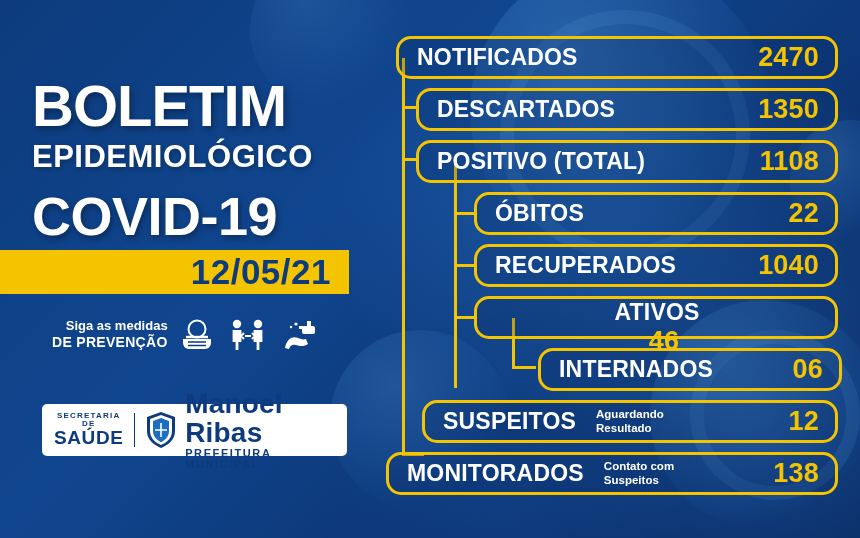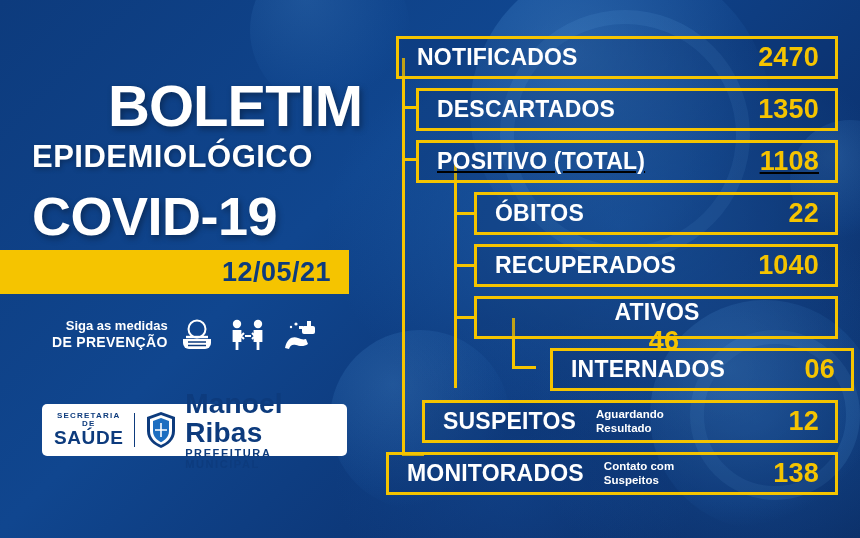--- a/index.html
+++ b/index.html
@@ -51,21 +51,20 @@
     left: 32px; top: 78px;
     width: 330px;
   }
   .boletim {
     color: #ffffff;
     font-size: 58px;
     font-weight: bold;
     letter-spacing: -1px;
     line-height: 0.95;
     text-shadow: 2px 3px 6px rgba(0,0,0,0.35);
-    text-align: right;
   }
   .epidemiologico {
     color: #ffffff;
     font-size: 31px;
     font-weight: bold;
     letter-spacing: 0.5px;
     margin-top: 6px;
     text-shadow: 1px 2px 5px rgba(0,0,0,0.3);
   }
   .covid {
@@ -81,21 +80,21 @@
     left: 0; top: 250px;
     width: 349px; height: 44px;
     background: #f5c400;
     display: flex;
     align-items: center;
     justify-content: flex-end;
     padding-right: 18px;
   }
   .date-bar .date-text {
     color: #0d3b7d;
-    font-size: 27px;
+    font-size: 35px;
     font-weight: bold;
     letter-spacing: 0.5px;
   }
 
   
   .prevencao {
     position: absolute;
     left: 52px; top: 318px;
     display: flex;
     align-items: center;
@@ -133,21 +132,21 @@
   
   .data-area {
     position: absolute;
     left: 386px; top: 36px;
     width: 452px; height: 470px;
   }
   .row {
     position: absolute;
     height: 43px;
     border: 3px solid #f5c400;
-    border-radius: 0;
+    border-radius: 15px;
     display: flex;
     align-items: center;
     justify-content: space-between;
     padding: 0 16px 0 18px;
     background: rgba(8,40,95,0.22);
   }
   .row .label {
     color: #ffffff;
     font-size: 23px;
     font-weight: bold;
@@ -280,41 +279,41 @@
     <div class="row" style="left:10px; top:0px; width:442px;">
       <span class="label">NOTIFICADOS</span>
       <span class="value">2470</span>
     </div>
 
     <div class="row" style="left:30px; top:52px; width:422px;">
       <span class="label">DESCARTADOS</span>
       <span class="value">1350</span>
     </div>
 
-    <div class="row" style="left:30px; top:104px; width:422px;text-decoration:underline;">
+    <div class="row" style="left:30px; top:104px; width:422px;">
       <span class="label">POSITIVO (TOTAL)</span>
       <span class="value">1108</span>
     </div>
 
     <div class="row" style="left:88px; top:156px; width:364px;">
       <span class="label">ÓBITOS</span>
       <span class="value">22</span>
     </div>
 
     <div class="row" style="left:88px; top:208px; width:364px;">
       <span class="label">RECUPERADOS</span>
       <span class="value">1040</span>
     </div>
 
     <div class="row" style="left:88px; top:260px; width:364px;flex-direction:column;">
       <span class="label">ATIVOS</span>
       <span class="value">46</span>
     </div>
 
-    <div class="row" style="left:164px; top:312px; width:304px;">
+    <div class="row" style="left:152px; top:312px; width:304px;">
       <span class="label">INTERNADOS</span>
       <span class="value">06</span>
     </div>
 
     <div class="row" style="left:36px; top:364px; width:416px;">
       <span class="label-wrap">
         <span class="label">SUSPEITOS</span>
         <span class="sublabel" style="white-space:pre-line;">Aguardando
 Resultado</span>
       </span>

